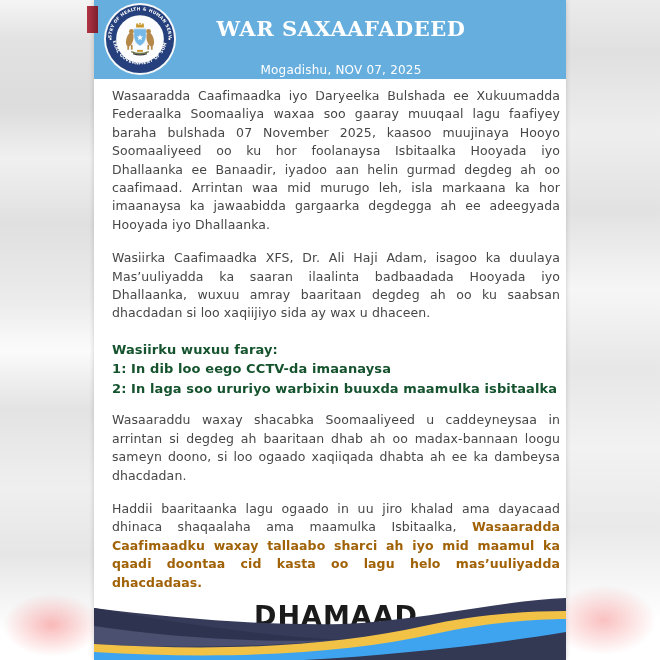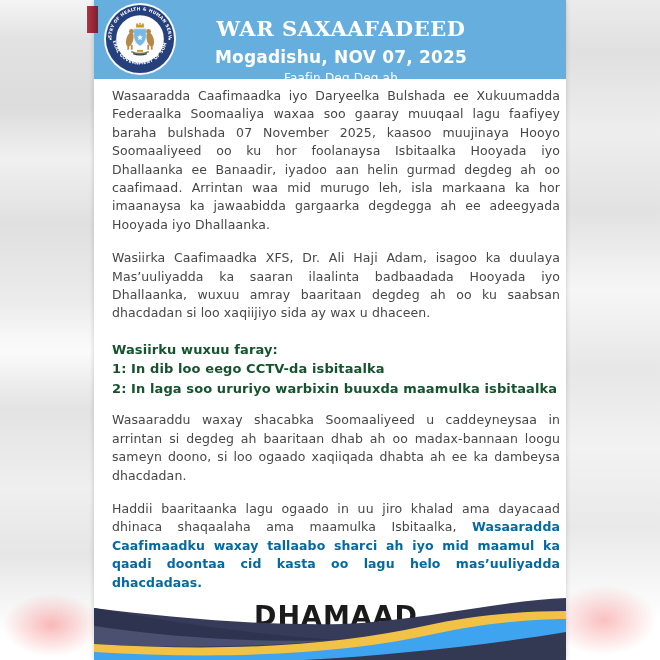--- a/index.html
+++ b/index.html
@@ -27,35 +27,35 @@
   }
   .doc-header{
     position:relative;height:79px;background:#65aede;color:#ffffff;
   }
   .seal{position:absolute;left:9px;top:2px;width:74px;height:74px;}
   .header-text{padding-left:22px;text-align:center;}
   .doc-title{
     font-family:"DejaVu Serif",serif;font-weight:bold;font-size:21px;
     letter-spacing:.5px;padding-top:14px;line-height:30px;
   }
-  .doc-dateline{font-weight:bold;font-size:17px;margin-top:3px;letter-spacing:.2px;}
+  .doc-dateline{font-weight:normal;font-size:12px;margin-top:19px;letter-spacing:.2px;}
   .doc-tagline{font-weight:normal;font-size:12px;margin-top:4px;letter-spacing:.2px;}
   .red-tab{
     position:absolute;left:-7px;top:6px;width:11px;height:27px;
     background:linear-gradient(90deg,#b23444,#7d1f2d);
   }
   .doc-body{
     padding:8px 6px 0 18px;color:#474747;font-size:12.5px;
     line-height:18.4px;text-align:justify;letter-spacing:.1px;
   }
   .doc-body p{margin:0 0 15px 0;}
   .doc-body p.tight{margin-bottom:17px;}
   .directives{margin:0 0 13px 0;font-weight:bold;color:#14532d;font-size:13px;line-height:19.5px;text-align:left;}
   .para4{margin-bottom:6px;}
-  .red-em{color:#0369a1;font-weight:bold;}
+  .red-em{color:#a16207;font-weight:bold;}
   .end-marker{
     text-align:center;font-weight:bold;color:#1b1b1b;font-size:27px;
     letter-spacing:1px;margin:2px 0 0 0;font-family:"DejaVu Sans",sans-serif;
   }
   .footer-waves{position:absolute;left:0;bottom:0;width:472px;height:62px;display:block;}
 </style>
 </head>
 <body>
 
 <div class="page">
@@ -113,21 +113,21 @@
         <div class="doc-tagline">Faafin Deg Deg ah</div>
       </div>
     </div>
 
     <div class="doc-body">
       <p>Wasaaradda Caafimaadka iyo Daryeelka Bulshada ee Xukuumadda Federaalka Soomaaliya waxaa soo gaaray muuqaal lagu faafiyey baraha bulshada 07 November 2025, kaasoo muujinaya Hooyo Soomaaliyeed oo ku hor foolanaysa Isbitaalka Hooyada iyo Dhallaanka ee Banaadir, iyadoo aan helin gurmad degdeg ah oo caafimaad. Arrintan waa mid murugo leh, isla markaana ka hor imaanaysa ka jawaabidda gargaarka degdegga ah ee adeegyada Hooyada iyo Dhallaanka.</p>
       <p class="tight">Wasiirka Caafimaadka XFS, Dr. Ali Haji Adam, isagoo ka duulaya Mas’uuliyadda ka saaran ilaalinta badbaadada Hooyada iyo Dhallaanka, wuxuu amray baaritaan degdeg ah oo ku saabsan dhacdadan si loo xaqiijiyo sida ay wax u dhaceen.</p>
 
       <div class="directives">
         <div>Wasiirku wuxuu faray:</div>
-        <div>1: In dib loo eego CCTV-da isbitaalka</div>
+        <div>1: In dib loo eego CCTV-da imaanaysa</div>
         <div>2: In laga soo ururiyo warbixin buuxda maamulka isbitaalka</div>
       </div>
 
       <p>Wasaaraddu waxay shacabka Soomaaliyeed u caddeyneysaa in arrintan si degdeg ah baaritaan dhab ah oo madax-bannaan loogu sameyn doono, si loo ogaado xaqiiqada dhabta ah ee ka dambeysa dhacdadan.</p>
 
       <p class="para4"><span>Haddii baaritaanka lagu ogaado in uu jiro khalad ama dayacaad dhinaca shaqaalaha ama maamulka Isbitaalka, </span><span class="red-em">Wasaaradda Caafimaadku waxay tallaabo sharci ah iyo mid maamul ka qaadi doontaa cid kasta oo lagu helo mas’uuliyadda dhacdadaas.</span></p>
 
       <div class="end-marker">DHAMAAD</div>
     </div>
 

